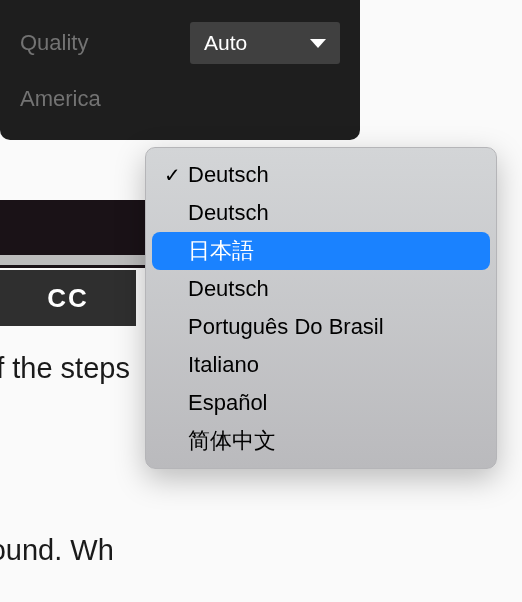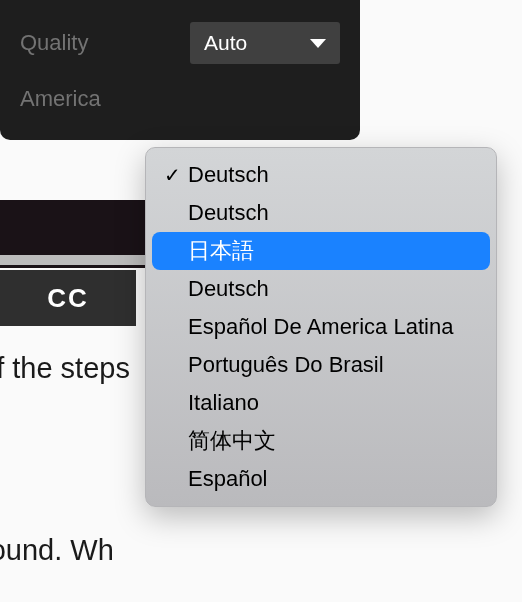--- a/index.html
+++ b/index.html
@@ -182,31 +182,27 @@
     <div class="dropdown-item highlighted">
       <span class="check-slot"></span>
       <span class="dropdown-label">日本語</span>
     </div>
     <div class="dropdown-item">
       <span class="check-slot"></span>
       <span class="dropdown-label">Deutsch</span>
     </div>
     <div class="dropdown-item">
       <span class="check-slot"></span>
-      <span class="dropdown-label">Español De America Latina</span>
-    </div>
-    <div class="dropdown-item">
-      <span class="check-slot"></span>
       <span class="dropdown-label">Português Do Brasil</span>
     </div>
     <div class="dropdown-item">
       <span class="check-slot"></span>
       <span class="dropdown-label">Italiano</span>
     </div>
     <div class="dropdown-item">
       <span class="check-slot"></span>
+      <span class="dropdown-label">Español</span>
+    </div>
+    <div class="dropdown-item">
+      <span class="check-slot"></span>
       <span class="dropdown-label">简体中文</span>
     </div>
-    <div class="dropdown-item">
-      <span class="check-slot"></span>
-      <span class="dropdown-label">Español</span>
-    </div>
   </div>
 
 </body></html>

